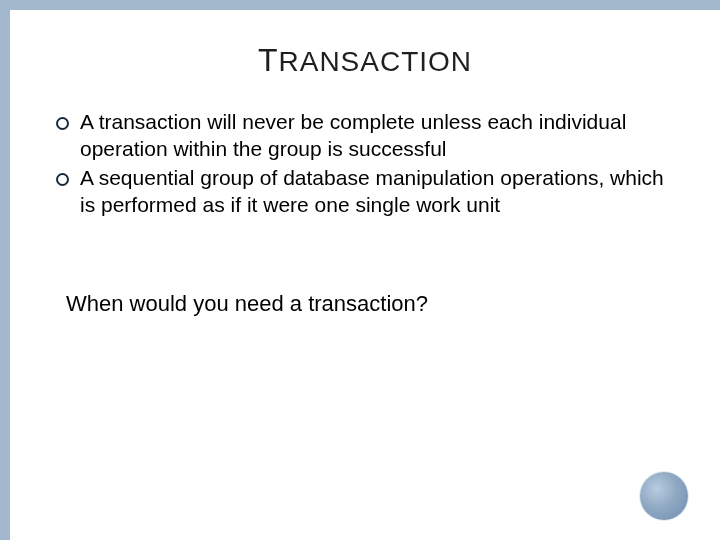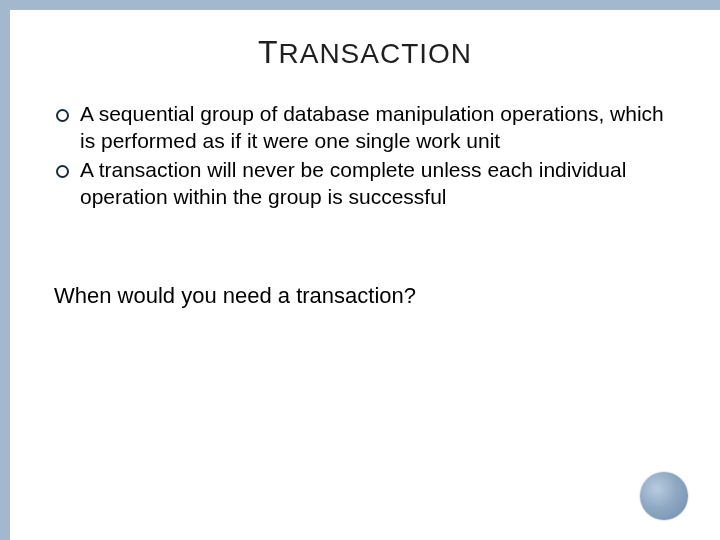--- a/index.html
+++ b/index.html
@@ -28,21 +28,21 @@
       height: 530px;
       background: #a3b8cc;
     }
     .content {
       padding: 20px 40px 0 50px;
     }
     .title {
       text-align: center;
       font-size: 28px;
       color: #1f1f1f;
-      margin-top: 4px;
+      margin-top: 12px;
       margin-bottom: 30px;
       letter-spacing: 1px;
       font-weight: normal;
     }
     .title .first-letter {
       font-size: 32px;
     }
     .bullet-list {
       list-style: none;
       margin-left: 6px;
@@ -63,21 +63,21 @@
       top: 8px;
       width: 9px;
       height: 9px;
       border: 2px solid #1a2a3a;
       border-radius: 50%;
       background: transparent;
     }
     .question {
       font-size: 22px;
       color: #000000;
-      margin-left: 4px;
+      margin-left: 16px;
     }
     .corner-circle {
       position: absolute;
       right: 32px;
       bottom: 20px;
       width: 48px;
       height: 48px;
       border-radius: 50%;
       background: radial-gradient(circle at 35% 35%, #b8cce0 0%, #8fa8c2 45%, #6f8db0 100%);
       box-shadow: 0 0 0 1px #e5ecf3;
@@ -88,20 +88,20 @@
 
 <div class="top-border"></div>
 <div class="side-border"></div>
 
 <div class="content">
   <h1 class="title">
     <span class="first-letter">T</span><span>RANSACTION</span>
   </h1>
 
   <ul class="bullet-list">
+    <li><span>A transaction will never be complete unless each individual operation within the group is successful</span></li>
     <li><span>A sequential group of database manipulation operations, which is performed as if it were one single work unit</span></li>
-    <li><span>A transaction will never be complete unless each individual operation within the group is successful</span></li>
   </ul>
 
   <p class="question">When would you need a transaction?</p>
 </div>
 
 <div class="corner-circle"></div>
 
 </body></html>

